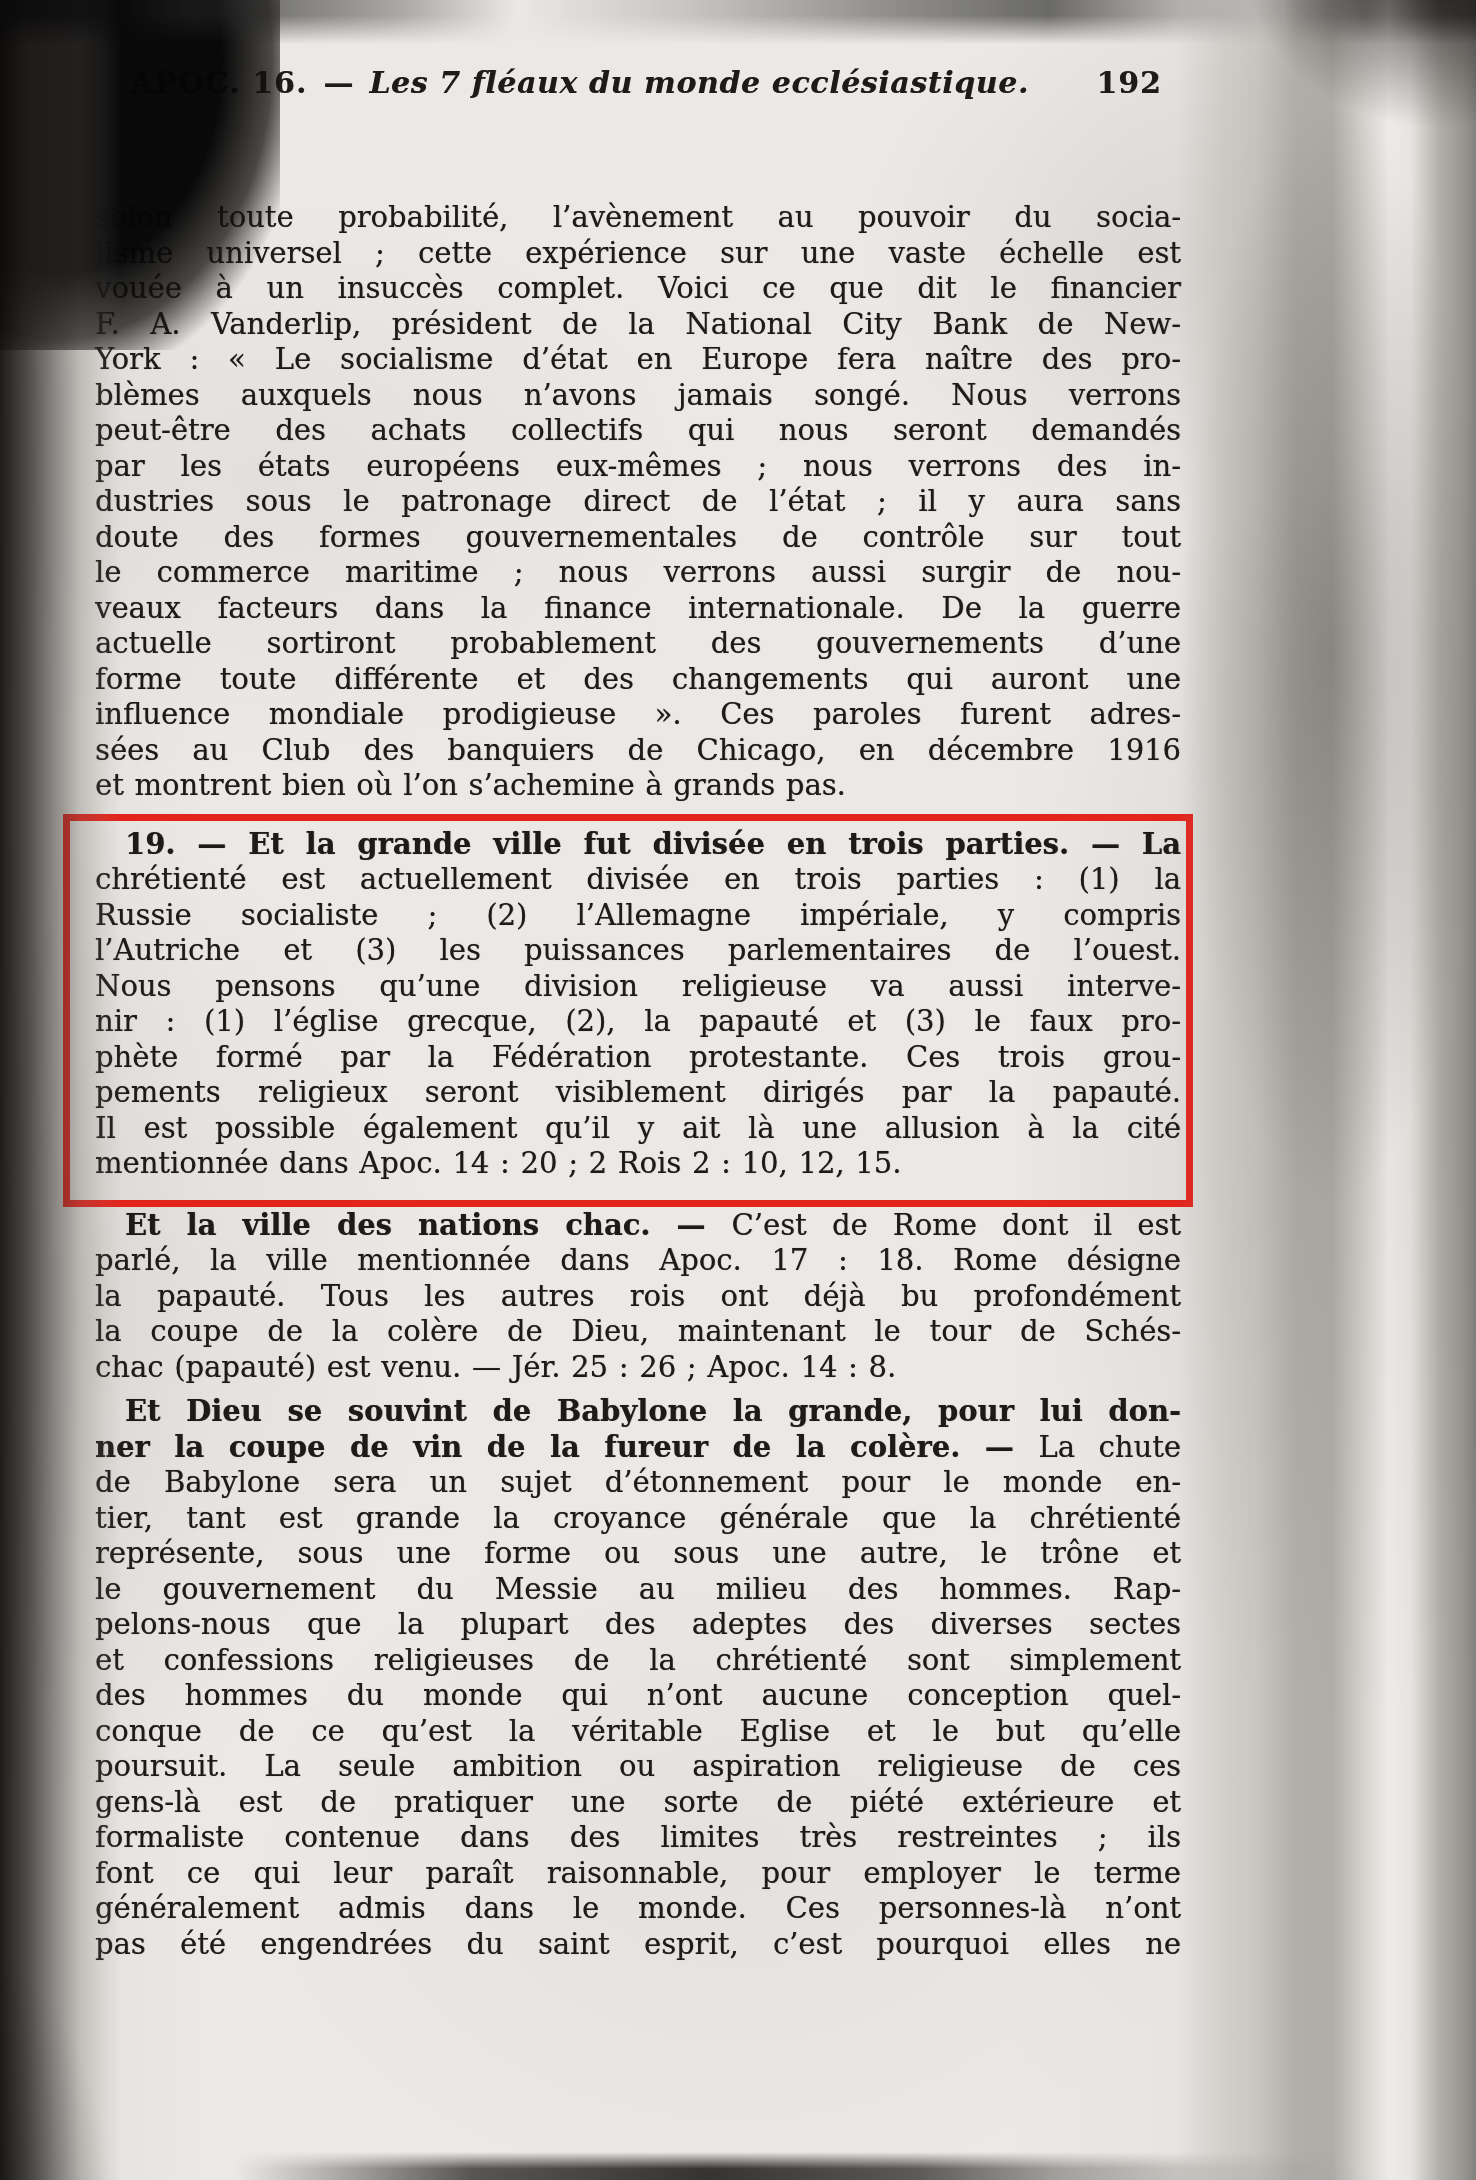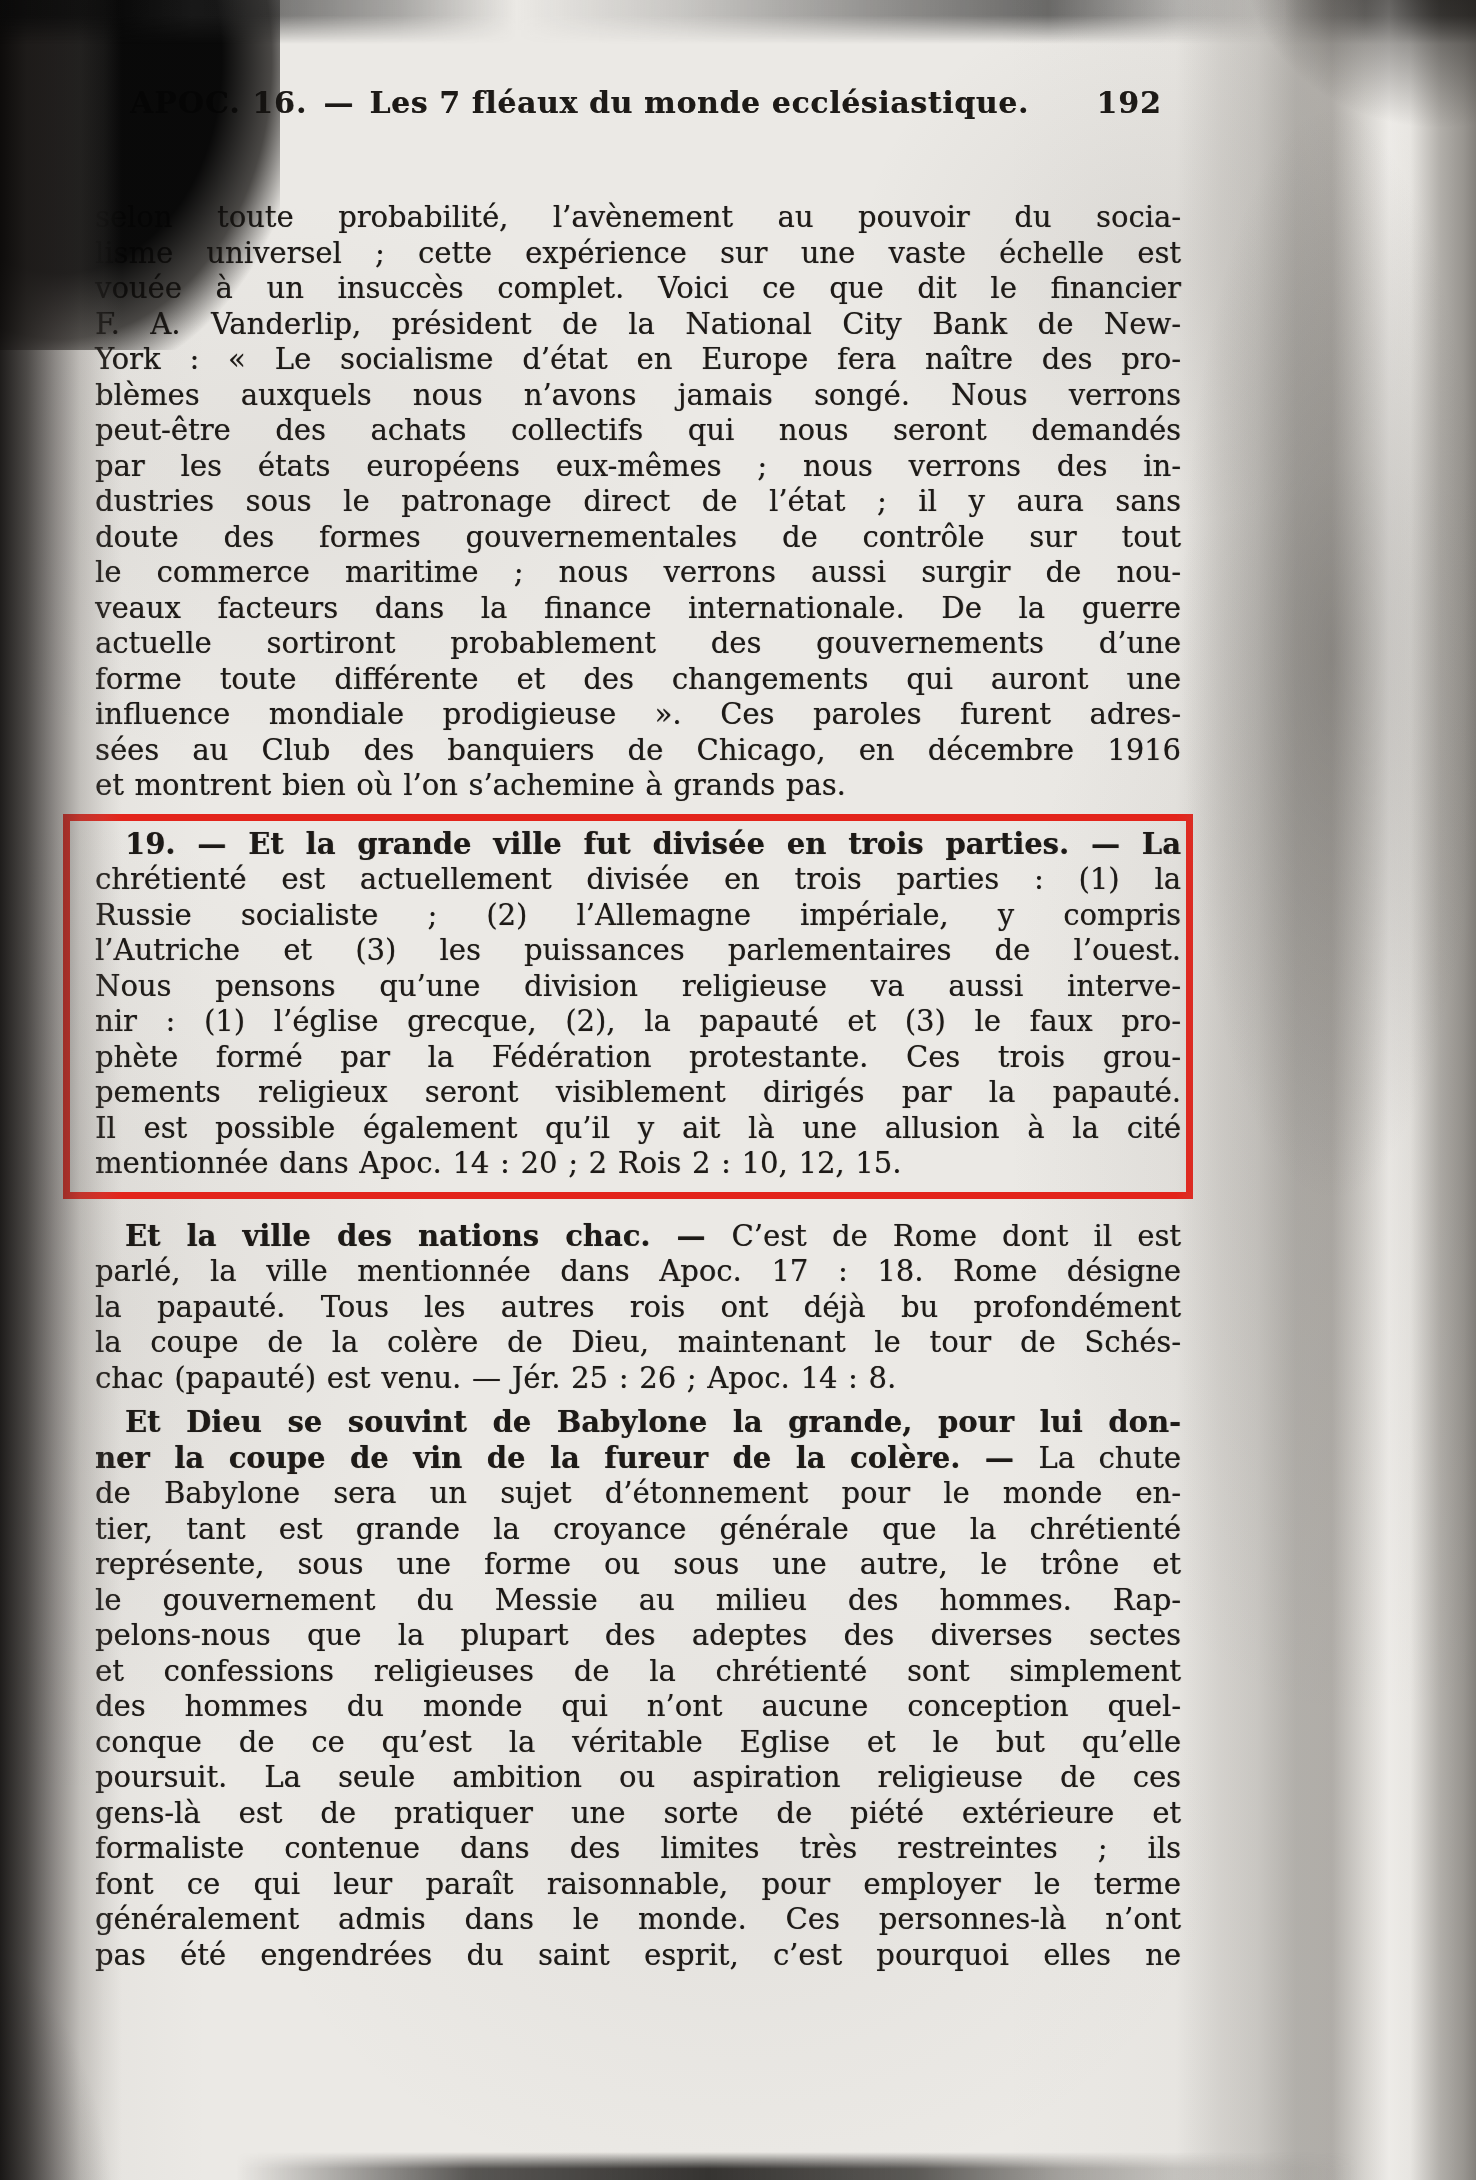--- a/index.html
+++ b/index.html
@@ -19,40 +19,40 @@
   }
   
   .header{
     position:absolute;top:66px;left:130px;width:1032px;
     display:flex;align-items:baseline;
     font-size:30px;line-height:34px;z-index:2;
     text-shadow:0.3px 0.3px 0.6px rgba(30,25,20,0.55);
   }
   .chapter{font-weight:bold;letter-spacing:1px;white-space:nowrap;}
   .hdash{font-weight:bold;margin:0 16px;}
-  .runtitle{font-weight:bold;letter-spacing:0.6px;white-space:nowrap;margin-top:20px;}
+  .runtitle{font-weight:bold;font-style:italic;letter-spacing:0.6px;white-space:nowrap;}
   .pagenum{margin-left:auto;font-weight:bold;letter-spacing:1px;}
   
   .content{position:absolute;top:200px;left:95px;width:1086px;z-index:2;}
   .para{margin:0 0 9px 0;}
   .line{
     font-size:29px;line-height:35.5px;
     text-align:justify;text-align-last:justify;
     word-spacing:1.5px;white-space:normal;
     text-shadow:0.3px 0.3px 0.7px rgba(30,25,20,0.6);
   }
   .line.last{text-align-last:left;}
   .line.indent{text-indent:30px;}
   .b{font-weight:bold;}
   .i{}
   
   .para.hl{
     border:7px solid var(--hl);
-    margin:10px -12px 20px -32px;
-    padding:6px 5px 10px 25px;
+    margin:10px -12px 1px -32px;
+    padding:6px 5px 18px 25px;
   }
   
   .grain{
     position:absolute;inset:0;z-index:1;pointer-events:none;
     background:
       radial-gradient(ellipse 600px 400px at 18% 22%, rgba(110,105,100,0.07), transparent 70%),
       radial-gradient(ellipse 500px 700px at 6% 60%, rgba(110,105,100,0.09), transparent 70%),
       radial-gradient(ellipse 700px 500px at 50% 85%, rgba(110,105,100,0.06), transparent 70%),
       radial-gradient(ellipse 420px 380px at 78% 12%, rgba(100,95,90,0.10), transparent 70%),
       radial-gradient(ellipse 500px 900px at 92% 50%, rgba(100,95,90,0.12), transparent 70%);

